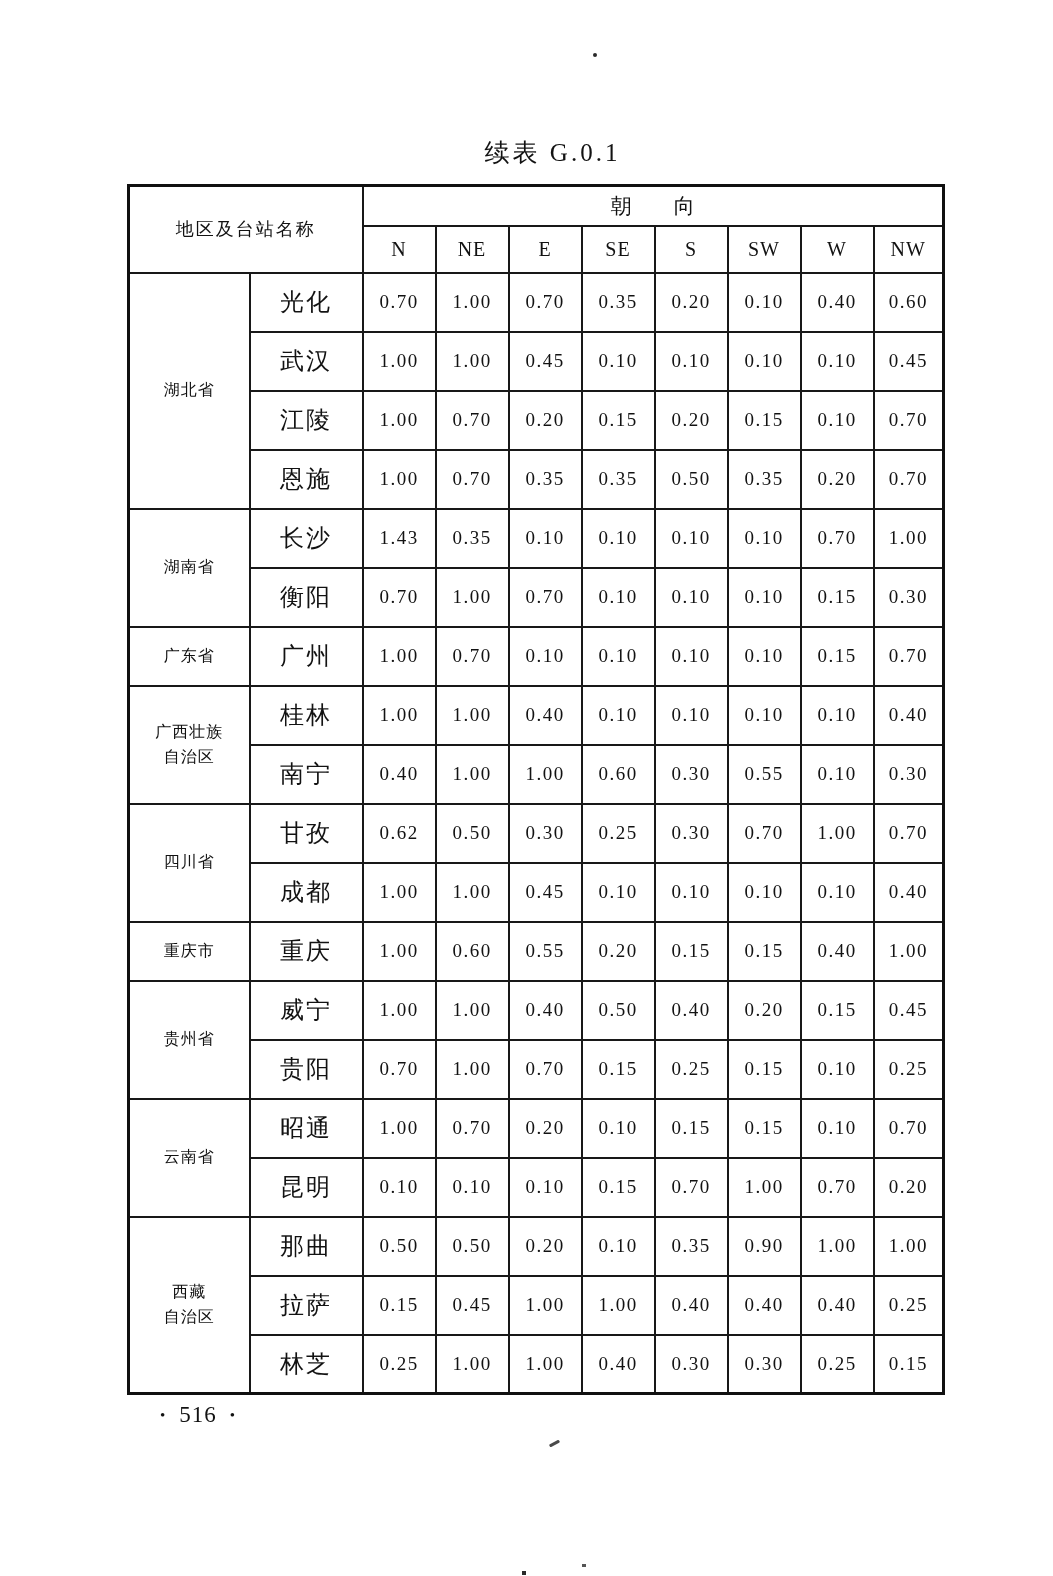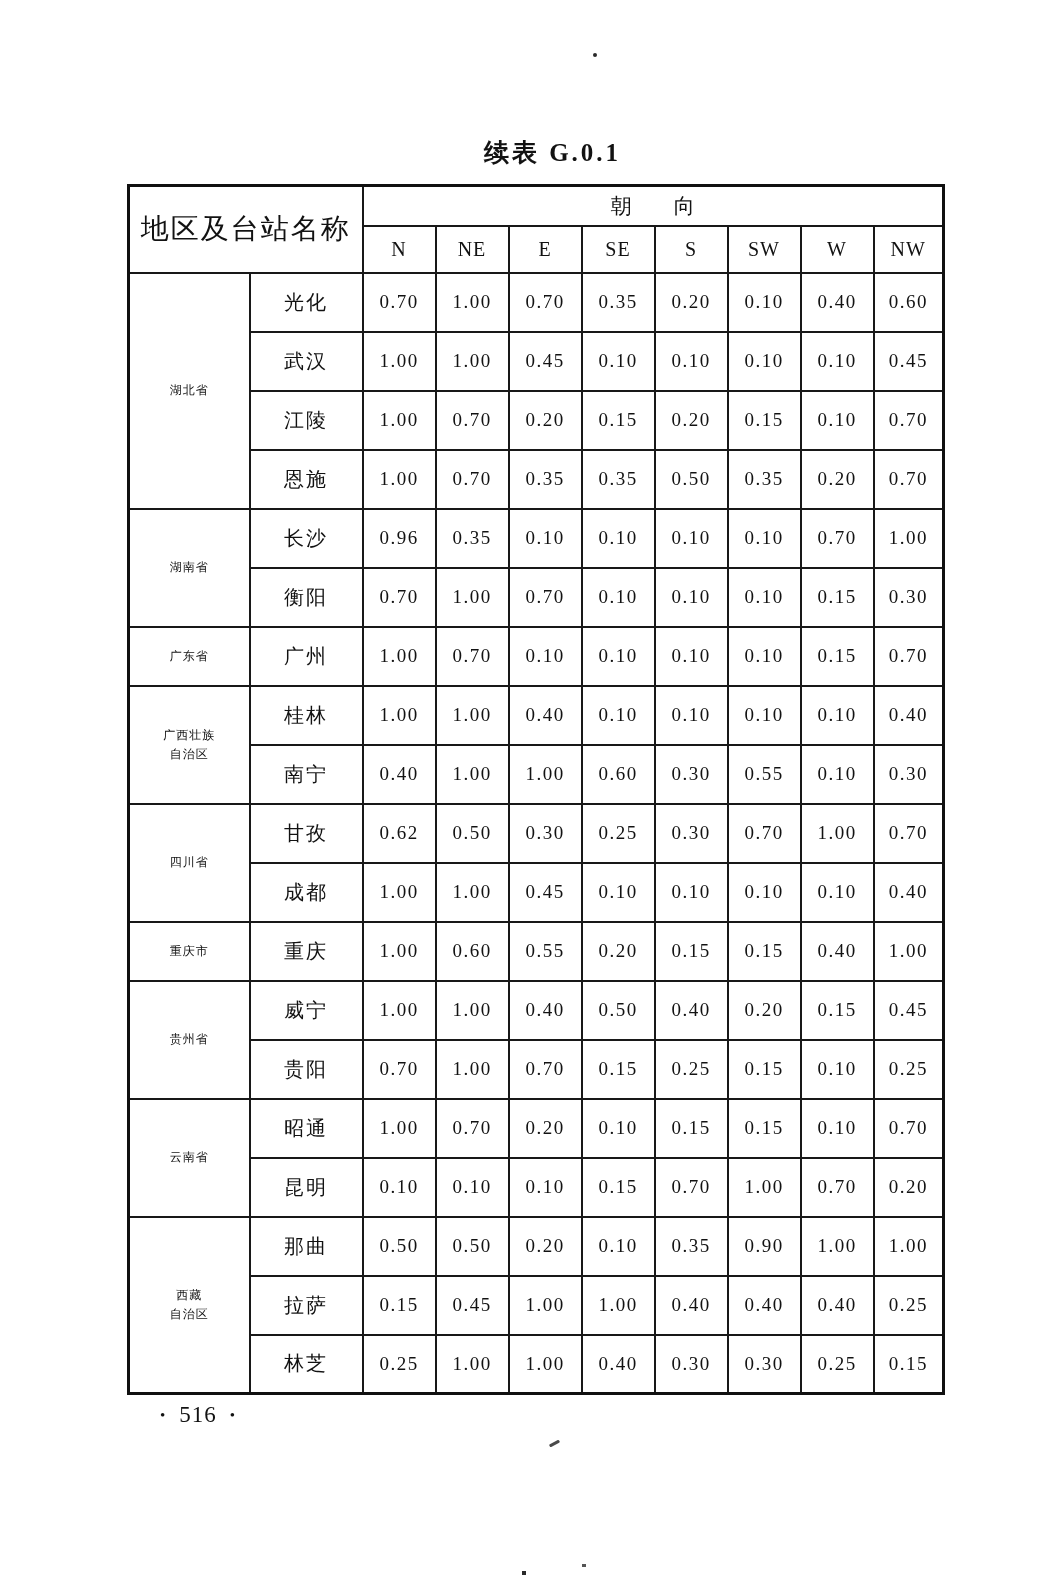--- a/index.html
+++ b/index.html
@@ -13,63 +13,63 @@
     overflow: hidden;
   }
   .page { position: absolute; inset: 0; }
 
   .title {
     position: absolute;
     top: 136px; left: 0; width: 100%;
     text-align: center;
     text-indent: 52px;
     font-size: 25px;
-    font-weight: bold;
+    font-weight: normal;
     letter-spacing: 3px;
     white-space: pre;
   }
 
   table.main {
     position: absolute;
     left: 127px; top: 184px;
     width: 818px;
     border-collapse: collapse;
     table-layout: fixed;
     border: 3px solid #101010;
   }
   th, td {
     border: 2px solid #181818;
     padding: 0;
     text-align: center;
     vertical-align: middle;
     font-weight: normal;
   }
   th.corner {
-    font-size: 28px;
+    font-size: 18px;
     letter-spacing: 2px;
   }
   th.orient {
     height: 40px;
     font-size: 21px;
     white-space: pre;
   }
   tr.dir-row th {
     height: 47px;
     font-size: 20px;
     letter-spacing: 1px;
   }
   tbody td { height: 59px; }
   td.region {
-    font-size: 12px;
+    font-size: 16px;
     letter-spacing: 1px;
     border-radius: 31px;
   }
   .region-line { line-height: 1.55; }
   td.station {
-    font-size: 20px;
+    font-size: 24px;
     letter-spacing: 2px;
     text-align: center;
   }
   td.val {
     font-size: 19px;
     letter-spacing: 1.5px;
     white-space: pre;
   }
 
   .footer {
@@ -178,21 +178,21 @@
           <td class="val">0.50</td>
           <td class="val">0.35</td>
           <td class="val">0.20</td>
           <td class="val">0.70</td>
         </tr>
         <tr>
           <td class="region" rowspan="2">
             <div class="region-line">湖南省</div>
           </td>
           <td class="station">长沙</td>
-          <td class="val">0.96</td>
+          <td class="val">1.43</td>
           <td class="val">0.35</td>
           <td class="val">0.10</td>
           <td class="val">0.10</td>
           <td class="val">0.10</td>
           <td class="val">0.10</td>
           <td class="val">0.70</td>
           <td class="val">1.00</td>
         </tr>
         <tr>
           <td class="station">衡阳</td>

